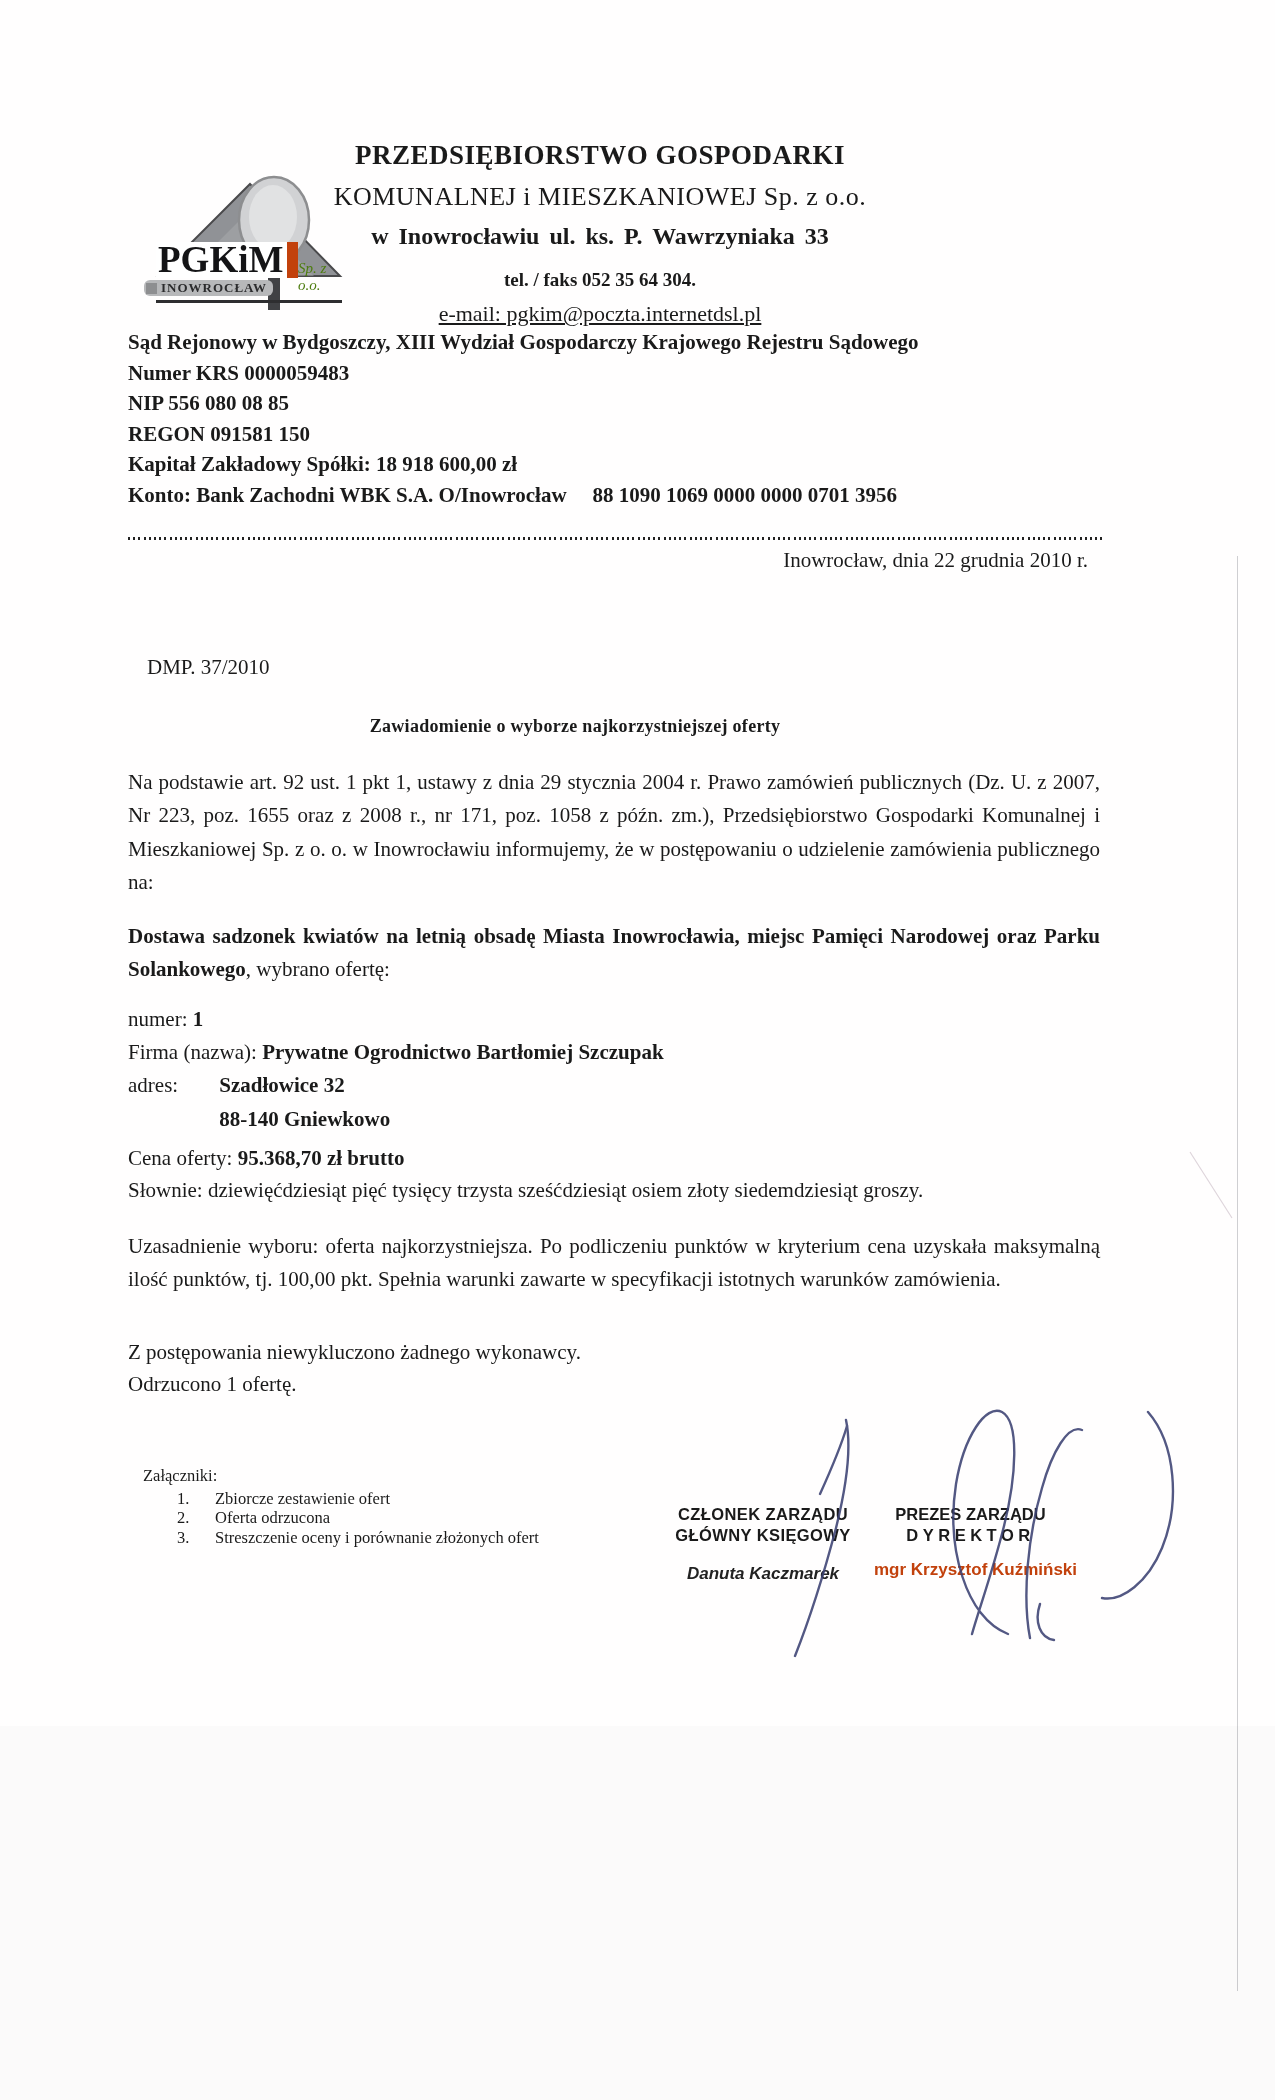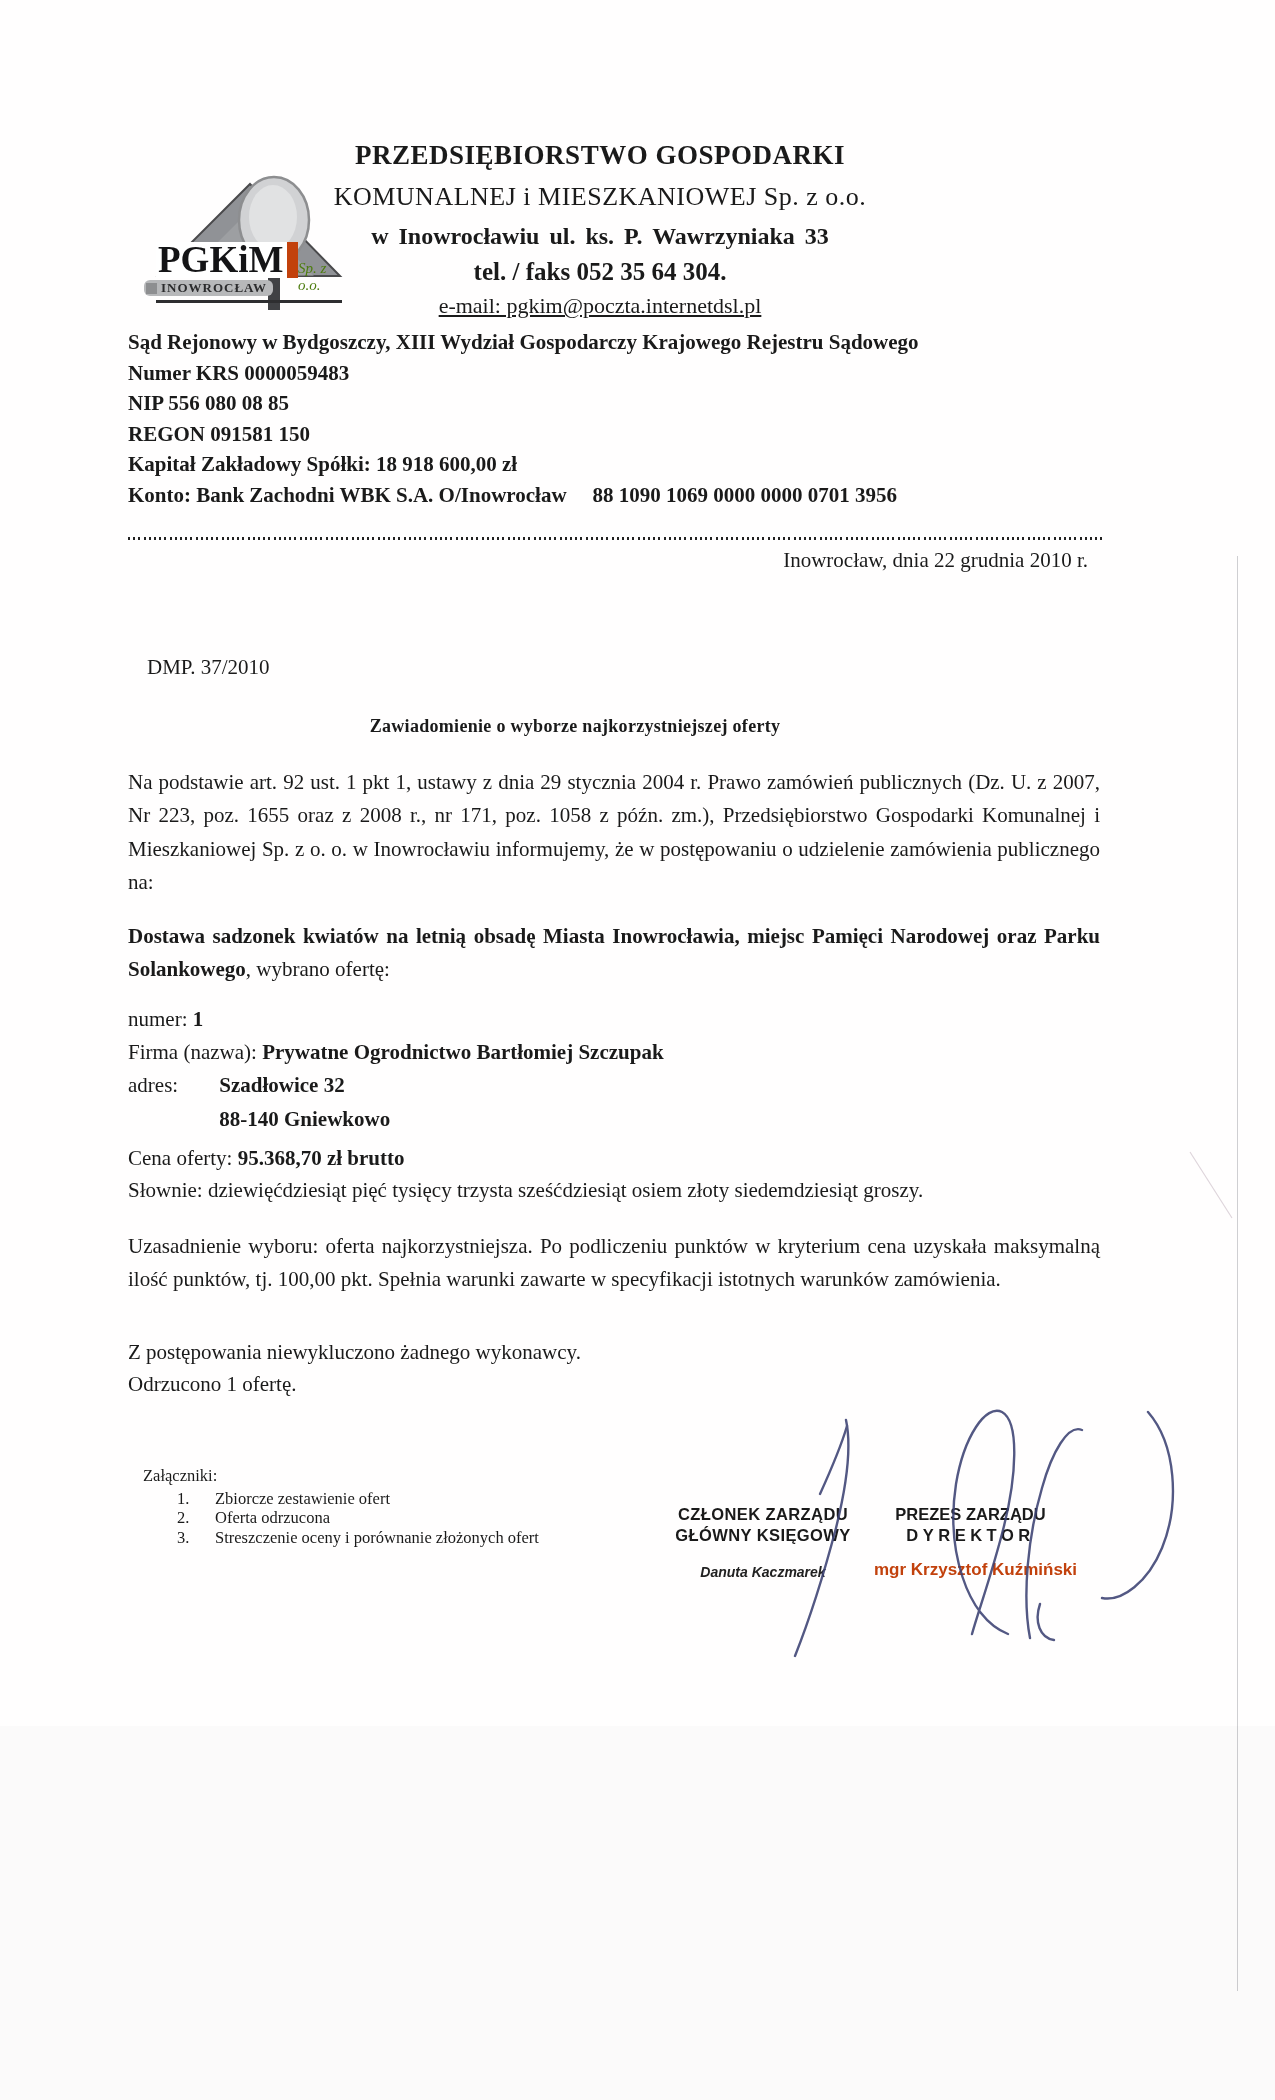--- a/index.html
+++ b/index.html
@@ -10,21 +10,21 @@
     overflow:hidden;
     font-family:"Liberation Serif","DejaVu Serif",serif;
     color:#1a1a1a;
   }
   .abs{position:absolute;}
   
   .header-block{left:285px;top:140px;width:630px;text-align:center;}
   .hd1{font-size:27px;font-weight:bold;letter-spacing:.5px;line-height:30px;}
   .hd2{font-size:26px;font-weight:normal;letter-spacing:.5px;line-height:30px;margin-top:12px;}
   .hd3{font-size:24px;font-weight:bold;line-height:28px;margin-top:10px;word-spacing:4px;}
-  .hd4{font-size:25px;font-weight:bold;line-height:26px;margin-top:9px;}
+  .hd4{font-size:19px;font-weight:bold;line-height:26px;margin-top:17px;}
   .hd5{font-size:22px;line-height:26px;margin-top:8px;text-decoration:underline;}
   
   .logo{left:122px;top:168px;width:230px;height:145px;}
   .logo-name{position:absolute;left:34px;top:74px;background:#ffffff;padding:0 4px 0 2px;
              border-right:11px solid #c2410c;font-size:37px;font-weight:bold;line-height:36px;color:#141416;}
   .logo-sub{position:absolute;left:176px;top:92px;font-style:italic;font-size:15px;color:#4d7c0f;}
   .logo-city{position:absolute;left:22px;top:112px;height:16px;background:#b7b8ba;display:flex;align-items:center;padding:0 6px 0 2px;border-radius:6px;}
   .logo-city .sq{width:11px;height:11px;background:#8d8e90;margin-right:4px;}
   .logo-city .ct{font-size:13px;font-weight:bold;letter-spacing:1px;color:#2b2b2d;}
   .logo-rule{left:156px;top:300px;width:186px;height:3px;background:#2e2e30;}
@@ -49,21 +49,21 @@
   .closing{left:128px;top:1336px;width:972px;font-size:21px;line-height:32.4px;}
   
   .attach-label{left:143px;top:1466px;font-size:16.5px;}
   .attach-list{left:177px;top:1489px;width:520px;font-size:16.5px;line-height:19.4px;}
   .attach-list .num{display:inline-block;width:38px;}
   
   .sig{font-family:"Liberation Sans","DejaVu Sans",sans-serif;text-align:center;}
   .sig-left-titles{left:653px;top:1504px;width:220px;font-size:16.5px;font-weight:bold;line-height:20.5px;letter-spacing:.4px;}
   .sig-right-titles{left:858px;top:1504px;width:225px;font-size:16.5px;font-weight:bold;line-height:20.5px;}
   .spread{letter-spacing:4.5px;}
-  .sig-left-name{left:653px;top:1564px;width:220px;font-size:14px;font-style:italic;font-weight:600;color:#222;}
+  .sig-left-name{left:653px;top:1564px;width:220px;font-size:17px;font-style:italic;font-weight:600;color:#222;}
   .sig-right-name{left:858px;top:1560px;width:235px;font-size:17px;font-weight:600;color:#c2410c;}
   
   .edge-line{left:1237px;top:556px;width:1px;height:1435px;background:#b6b6ba;opacity:.65;}
   .bottom-shade{left:0;top:1726px;width:1275px;height:374px;background:rgba(40,40,40,0.018);}
   .ink{position:absolute;left:0;top:0;pointer-events:none;}
 </style>
 </head>
 <body>
 
 <div class="page">

